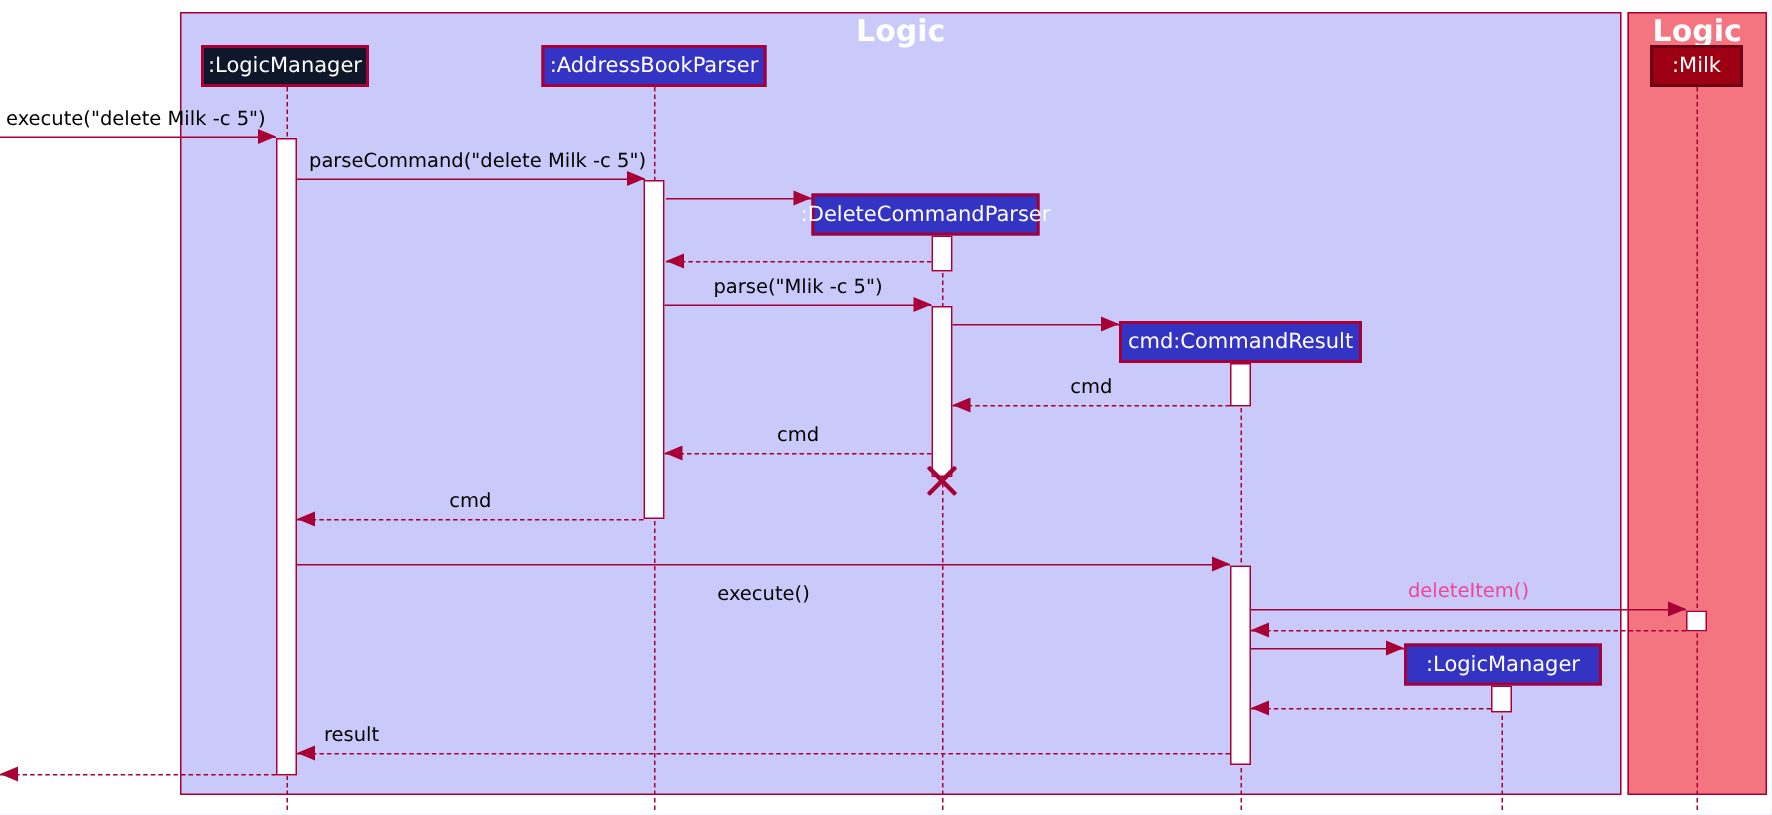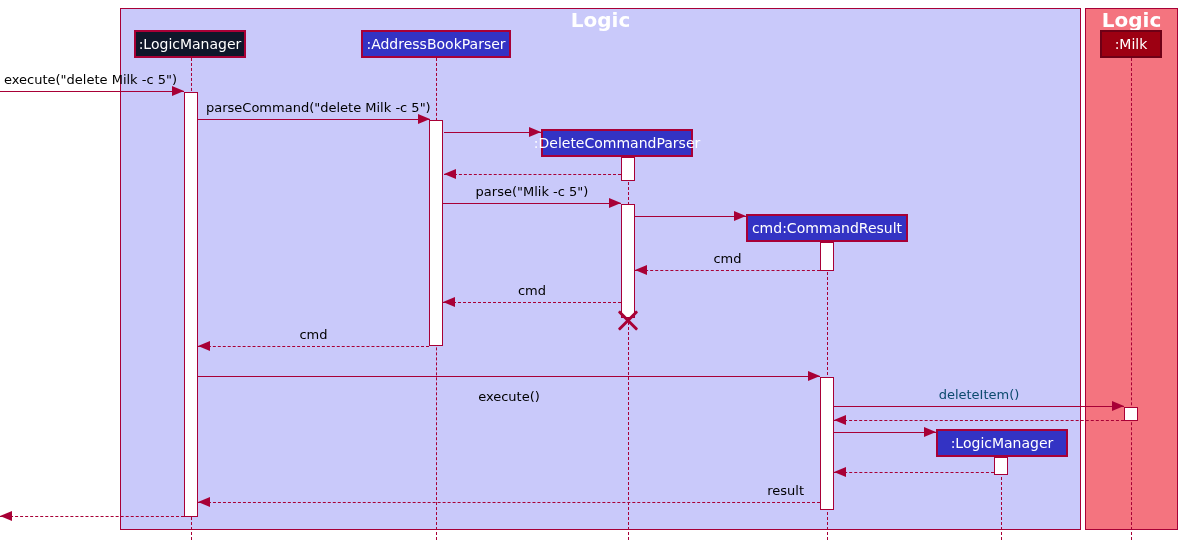--- a/index.html
+++ b/index.html
@@ -75,30 +75,30 @@
       <div class="arrowhead" style="left: 443px; border-right: 12px solid rgb(168, 0, 54); top: 297px; border-top: 5.5px solid transparent; border-bottom: 5.5px solid transparent;"></div>
       <div class="msg-label" style="top: 282px; color: rgb(0, 0, 0); left: 443px; width: 178px; text-align: center;">cmd</div>
       <div class="msg-line" style="left: 198px; top: 346px; width: 231px; border-top: 1.3px dashed rgb(168, 0, 54);"></div>
       <div class="arrowhead" style="left: 198px; border-right: 12px solid rgb(168, 0, 54); top: 341px; border-top: 5.5px solid transparent; border-bottom: 5.5px solid transparent;"></div>
       <div class="msg-label" style="top: 326px; color: rgb(0, 0, 0); left: 198px; width: 231px; text-align: center;">cmd</div>
       <div class="msg-line" style="left: 198px; top: 376px; width: 622px; border-top: 1.3px solid rgb(168, 0, 54);"></div>
       <div class="arrowhead" style="left: 808px; border-left: 12px solid rgb(168, 0, 54); top: 371px; border-top: 5.5px solid transparent; border-bottom: 5.5px solid transparent;"></div>
       <div class="msg-label" style="top: 356px; color: rgb(0, 0, 0); left: 198px; width: 622px; text-align: center; margin-top: 32px;">execute()</div>
       <div class="msg-line" style="left: 834px; top: 406px; width: 290px; border-top: 1.3px solid rgb(168, 0, 54);"></div>
       <div class="arrowhead" style="left: 1112px; border-left: 12px solid rgb(168, 0, 54); top: 401px; border-top: 5.5px solid transparent; border-bottom: 5.5px solid transparent;"></div>
-      <div class="msg-label" style="top: 386px; color: #0c4a6e; left: 834px; width: 290px; text-align: center;">deleteItem()</div>
+      <div class="msg-label" style="top: 386px; color: #ec4899; left: 834px; width: 290px; text-align: center;">deleteItem()</div>
       <div class="msg-line" style="left: 834px; top: 420px; width: 290px; border-top: 1.3px dashed rgb(168, 0, 54);"></div>
       <div class="arrowhead" style="left: 834px; border-right: 12px solid rgb(168, 0, 54); top: 415px; border-top: 5.5px solid transparent; border-bottom: 5.5px solid transparent;"></div>
       <div class="msg-line" style="left: 834px; top: 432px; width: 102px; border-top: 1.3px solid rgb(168, 0, 54);"></div>
       <div class="arrowhead" style="left: 924px; border-left: 12px solid rgb(168, 0, 54); top: 427px; border-top: 5.5px solid transparent; border-bottom: 5.5px solid transparent;"></div>
       <div class="msg-line" style="left: 834px; top: 472px; width: 160px; border-top: 1.3px dashed rgb(168, 0, 54);"></div>
       <div class="arrowhead" style="left: 834px; border-right: 12px solid rgb(168, 0, 54); top: 467px; border-top: 5.5px solid transparent; border-bottom: 5.5px solid transparent;"></div>
       <div class="msg-line" style="left: 198px; top: 502px; width: 622px; border-top: 1.3px dashed rgb(168, 0, 54);"></div>
       <div class="arrowhead" style="left: 198px; border-right: 12px solid rgb(168, 0, 54); top: 497px; border-top: 5.5px solid transparent; border-bottom: 5.5px solid transparent;"></div>
-      <div class="msg-label" style="top: 482px; color: rgb(0, 0, 0); left: 182px; width: 622px; text-align: right;">result</div>
+      <div class="msg-label" style="top: 482px; color: rgb(0, 0, 0); left: 216px; width: 622px; text-align: left;">result</div>
       <div class="msg-line" style="left: 0px; top: 516px; width: 184px; border-top: 1.3px dashed rgb(168, 0, 54);"></div>
       <div class="arrowhead" style="left: 0px; border-right: 12px solid rgb(168, 0, 54); top: 511px; border-top: 5.5px solid transparent; border-bottom: 5.5px solid transparent;"></div>
     </div>
   <div id="destroys">
       <div class="destroy" style="left: 616px; top: 308px;">
         <span></span>
         <span></span>
       </div>
     </div>
   <div id="participants">

